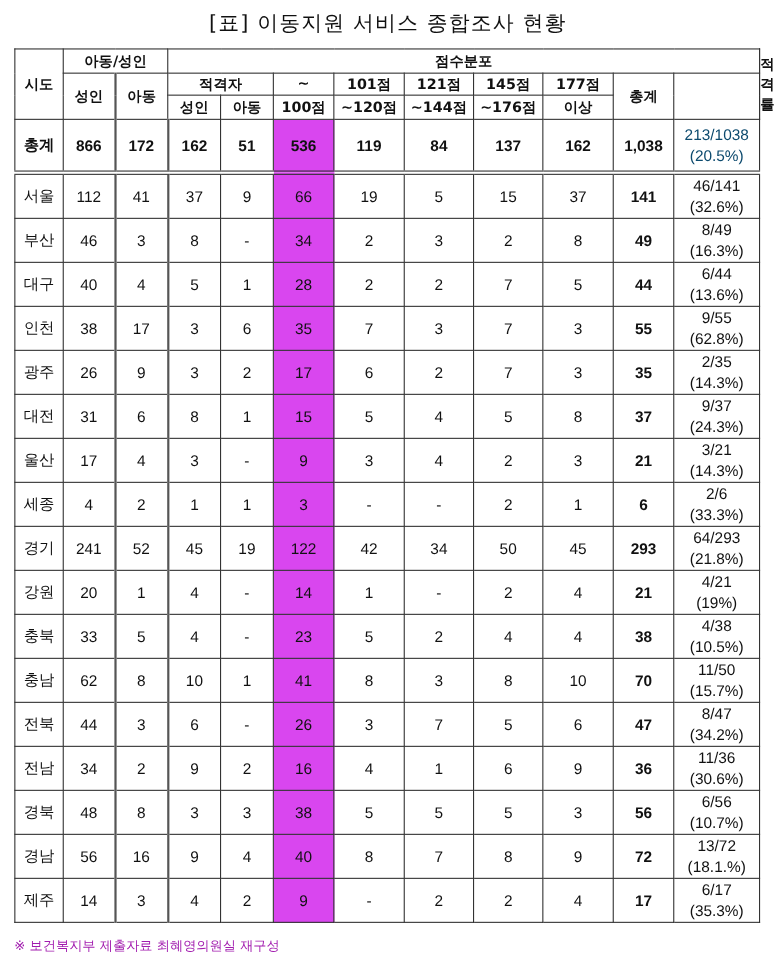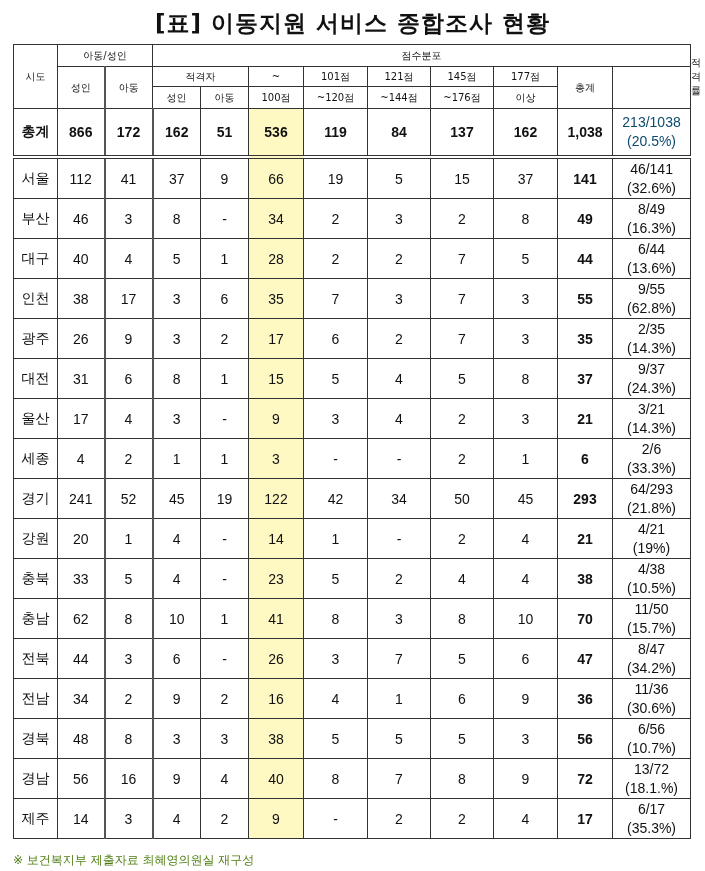--- a/index.html
+++ b/index.html
@@ -1,33 +1,33 @@
 <!DOCTYPE html>
 <html><head>
 <meta charset="utf-8">
 <style>
   html, body { margin: 0; padding: 0; background: #ffffff; }
   body { width: 705px; height: 871px; position: relative; font-family: "DejaVu Sans", sans-serif; color: #111; overflow: hidden; }
-  .title { position: absolute; top: 8px; left: 0; width: 705px; text-align: center; font-size: 23px; font-weight: bold; letter-spacing: 1px; }
+  .title { position: absolute; top: 8px; left: 0; width: 705px; text-align: center; font-size: 19px; font-weight: normal; letter-spacing: 1px; }
   table { position: absolute; top: 44px; left: 13px; border-collapse: collapse; table-layout: fixed; width: 677px; }
   td, th { border: 1px solid #333; text-align: center; vertical-align: middle; padding: 0; font-size: 13px; font-family: "Liberation Sans", sans-serif; font-weight: normal; }
-  thead th { font-weight: normal; font-family: "DejaVu Sans", sans-serif; font-size: 10px; }
+  thead th { font-weight: bold; font-family: "DejaVu Sans", sans-serif; font-size: 13px; }
   thead tr.h1 th { height: 21px; }
   thead tr.h2 th { height: 19px; }
   thead tr.h3 th { height: 21px; }
   tr.total td { height: 46px; font-weight: bold; font-size: 14px; border-bottom: 4px double #333; }
   tr.total td.region { font-family: "DejaVu Sans", sans-serif; }
   tbody tr.row td { height: 39px; font-size: 14px; }
   td.region { font-family: "DejaVu Sans", sans-serif; font-size: 13px; }
-  td.hl, th.hl { background: #fef9c3; margin-left: 32px; }
+  td.hl, th.hl { background: #d946ef; margin-left: 32px; }
   td.sum { font-weight: bold; }
   td.rate { font-size: 12.5px; line-height: 19px; }
   td.rate.red { color: #0c4a6e; font-weight: normal; font-size: 14px; }
   .thick-l { border-left: 2px solid #555; }
-  .note { position: absolute; top: 852px; left: 13px; font-size: 12px; font-family: "DejaVu Sans", sans-serif; color: #4d7c0f; }
+  .note { position: absolute; top: 852px; left: 13px; font-size: 12px; font-family: "DejaVu Sans", sans-serif; color: #a21caf; }
 </style>
 </head>
 <body>
 
 <div class="title">[표] 이동지원 서비스 종합조사 현황</div>
 
 <table>
   <colgroup>
     <col style="width:44px">
       <col style="width:47px">

